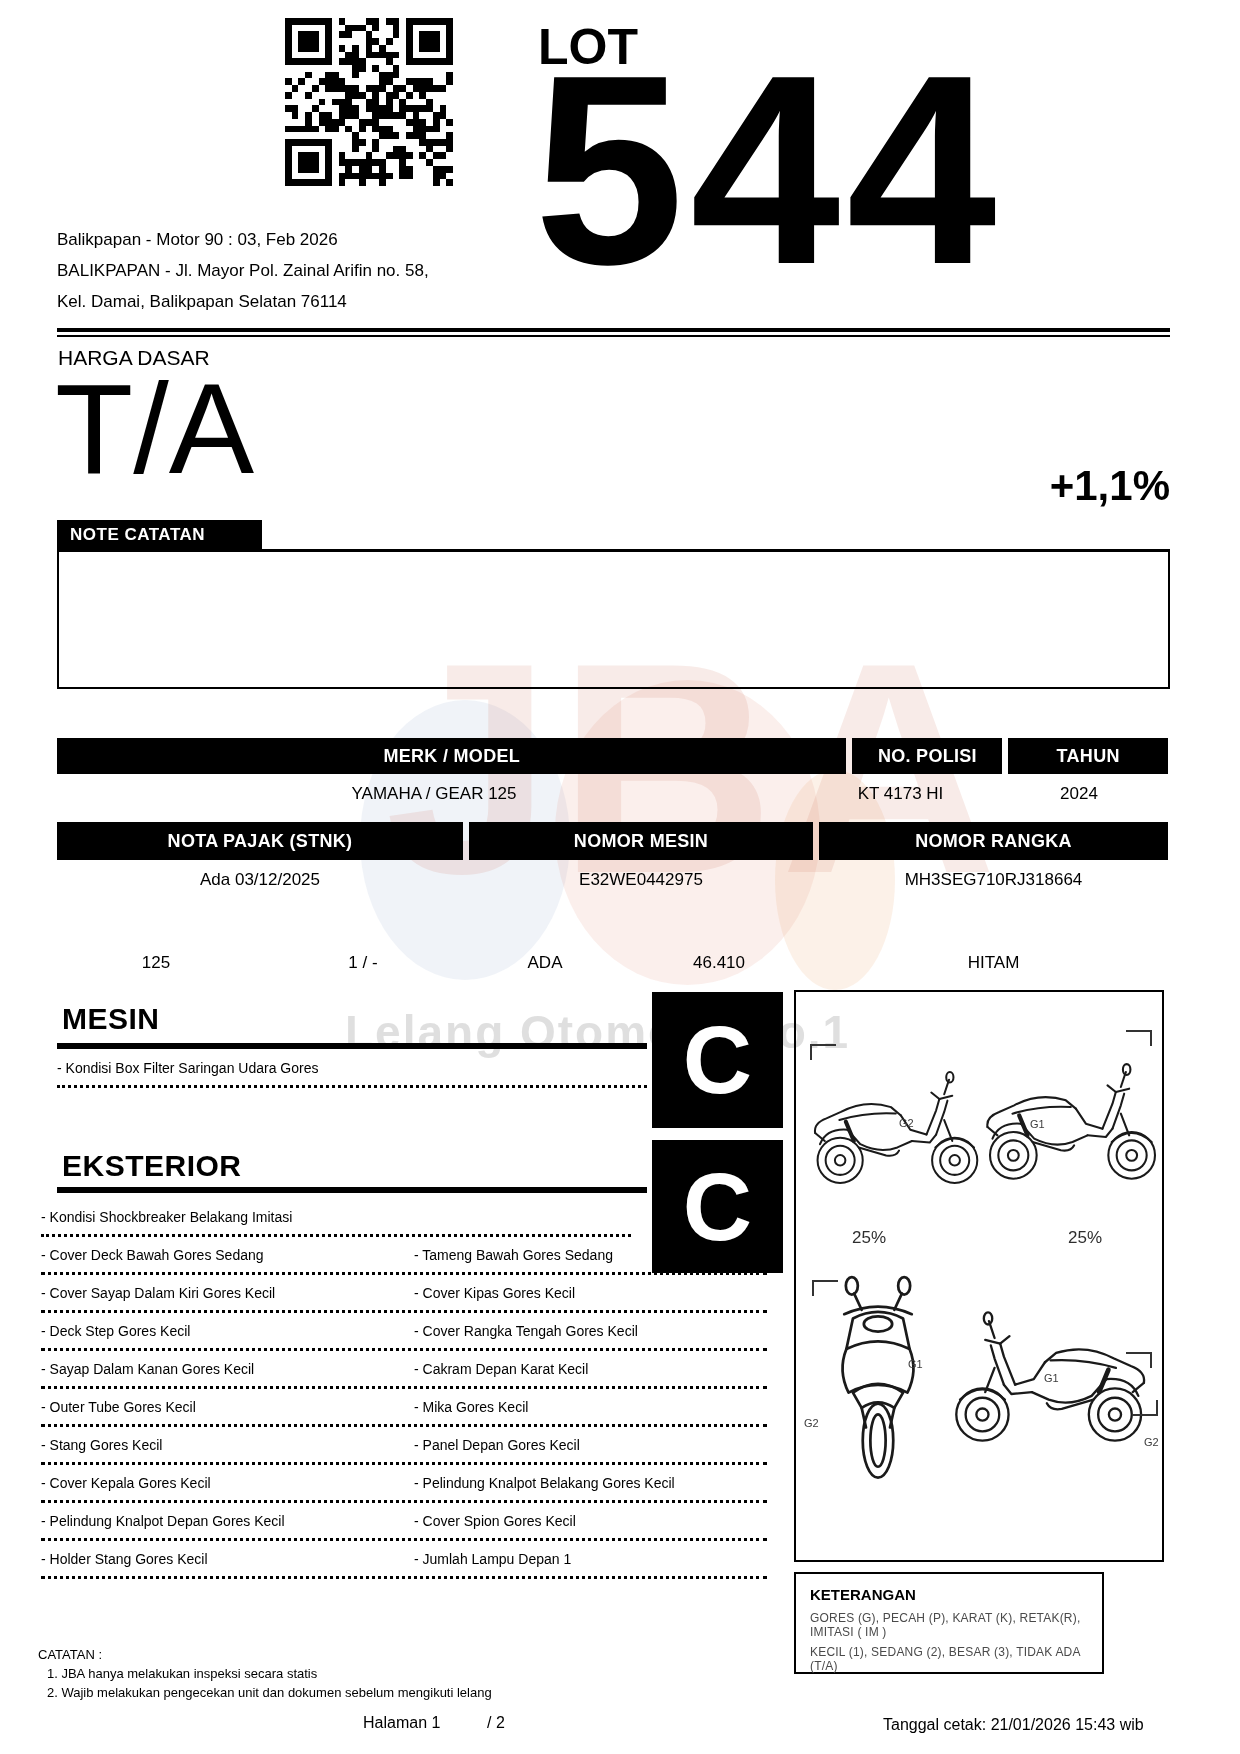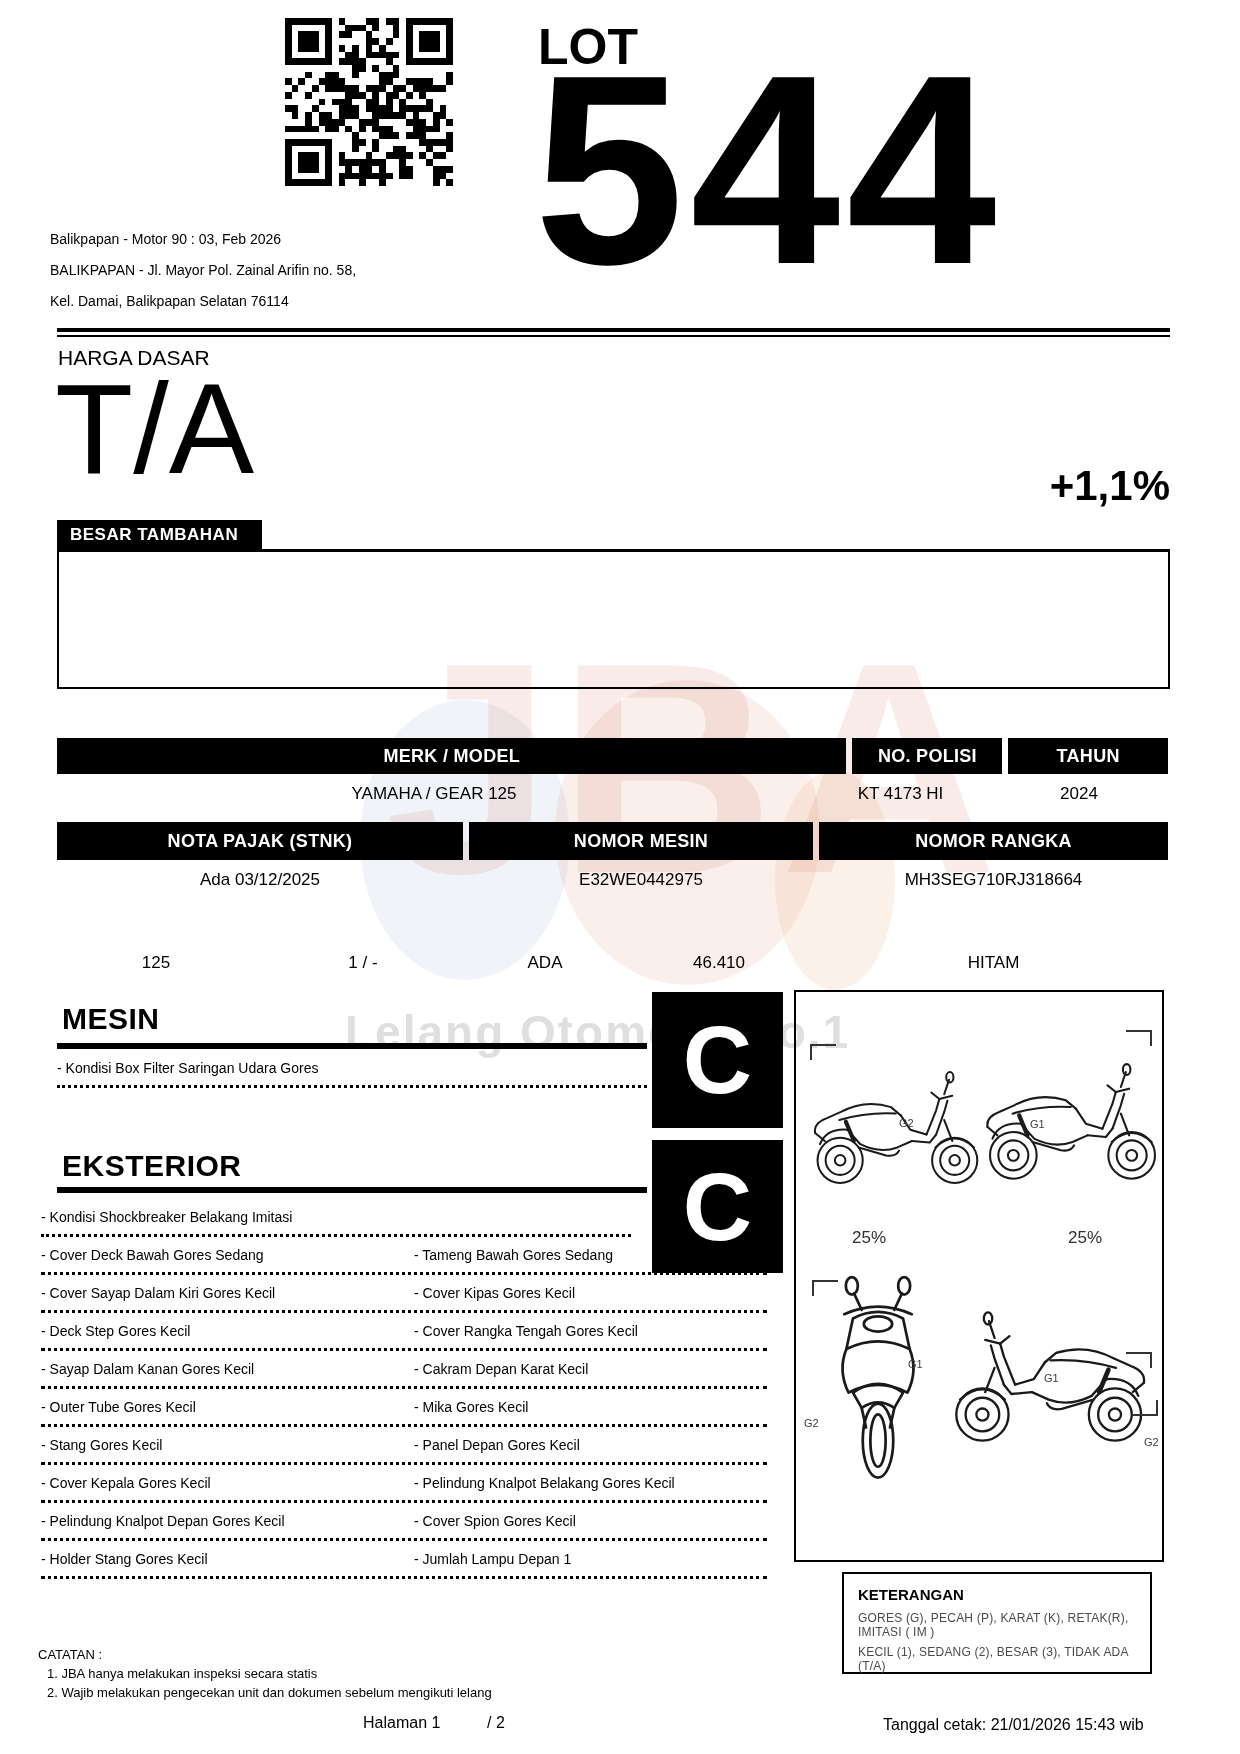--- a/index.html
+++ b/index.html
@@ -10,21 +10,21 @@
   .wm-blob{position:absolute;border-radius:50%;}
   .wm-logo{position:absolute;left:385px;top:618px;font-size:300px;font-weight:bold;line-height:1;
            color:rgba(205,110,95,0.14);letter-spacing:6px;}
   .wm-tagline{position:absolute;left:345px;top:1005px;font-size:46px;font-weight:bold;
               letter-spacing:2px;color:rgba(150,150,150,0.30);}
 
   
   .qr{position:absolute;left:285px;top:18px;width:168px;height:168px;fill:#000;}
   .lot-label{position:absolute;left:538px;top:22px;font-size:50px;font-weight:bold;line-height:1;}
   .lot-number{position:absolute;left:534px;top:46px;font-size:270px;font-weight:bold;line-height:0.92;letter-spacing:6px;text-align:center;}
-  .address{position:absolute;left:50px;top:224px;font-size:14px;line-height:31px;}
+  .address{position:absolute;left:57px;top:224px;font-size:17px;line-height:31px;}
   .double-rule{position:absolute;left:57px;top:328px;width:1113px;height:3px;
                border-top:4px solid #000;border-bottom:2px solid #000;}
   .harga-label{position:absolute;left:58px;top:346px;font-size:21px;text-align:center;}
   .harga-value{position:absolute;left:55px;top:371px;font-size:128px;line-height:0.9;}
   .pct{position:absolute;left:1020px;top:462px;width:150px;text-align:right;font-size:42px;font-weight:bold;}
 
   
   .note-tab{position:absolute;left:57px;top:520px;width:205px;height:29px;background:#000;color:#fff;
             font-size:17px;font-weight:bold;line-height:29px;padding-left:13px;box-sizing:border-box;letter-spacing:.5px;}
   .note-box{position:absolute;left:57px;top:549px;width:1113px;height:140px;box-sizing:border-box;
@@ -56,21 +56,21 @@
   .bike{position:absolute;}
   .bike.flip{transform:scaleX(-1);}
   .dg-label{position:absolute;font-size:11px;color:#3c3c3c;}
   .tread{position:absolute;font-size:17px;color:#2e2e2e;}
   .bk{position:absolute;width:24px;height:14px;}
   .bk-tl{border-top:2px solid #333;border-left:2px solid #333;}
   .bk-tr{border-top:2px solid #333;border-right:2px solid #333;}
   .bk-br{border-bottom:2px solid #333;border-right:2px solid #333;}
 
   .ket-box{position:absolute;left:794px;top:1572px;width:310px;height:102px;box-sizing:border-box;
-           border:2px solid #000;padding:12px 8px 0 14px;margin-left:48px;}
+           border:2px solid #000;padding:12px 8px 0 14px;}
   .ket-title{font-size:15px;font-weight:bold;margin-bottom:8px;}
   .ket-line{font-size:12px;color:#4a4a4a;margin-bottom:6px;letter-spacing:.2px;}
 
   
   .catatan{position:absolute;left:38px;top:1645px;font-size:13px;line-height:19px;}
   .catatan .ind{padding-left:9px;}
   .foot-page{position:absolute;left:363px;top:1714px;font-size:16px;}
   .foot-total{position:absolute;left:487px;top:1714px;font-size:16px;}
   .foot-date{position:absolute;left:883px;top:1716px;font-size:16px;}
 </style>
@@ -460,21 +460,21 @@
     <div>Balikpapan - Motor 90 : 03, Feb 2026</div>
     <div>BALIKPAPAN - Jl. Mayor Pol. Zainal Arifin no. 58,</div>
     <div>Kel. Damai, Balikpapan Selatan 76114</div>
   </div>
   <div class="double-rule"></div>
 
   <div class="harga-label">HARGA DASAR</div>
   <div class="harga-value">T/A</div>
   <div class="pct">+1,1%</div>
 
-  <div class="note-tab">BESAR TAMBAHAN</div>
+  <div class="note-tab">NOTE CATATAN</div>
   <div class="note-box"></div>
 
   <div class="trow" style="top:738px">
     <div class="hcell h1" style="width:880px">MERK / MODEL</div>
     <div class="hcell h1" style="width:167px">NO. POLISI</div>
     <div class="hcell h1" style="width:178px">TAHUN</div>
   </div>
   <div class="trow" style="top:776px">
     <div class="vcell hv" style="width:754px">YAMAHA / GEAR 125</div>
     <div class="vcell hv" style="width:167px">KT 4173 HI</div>

